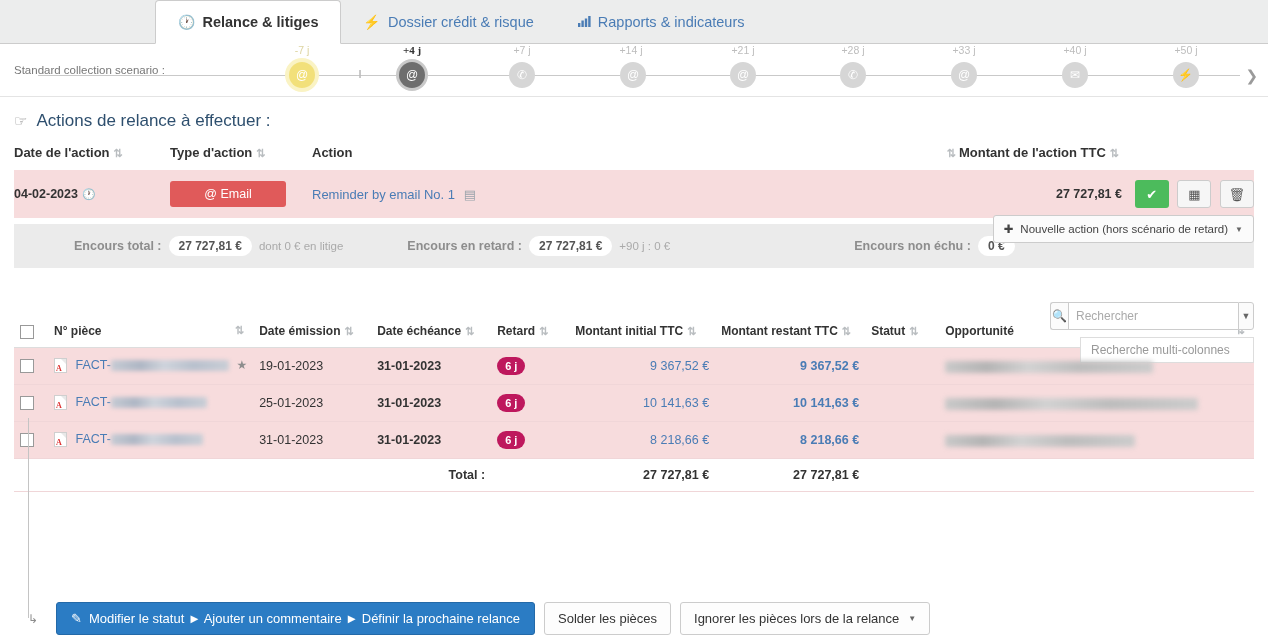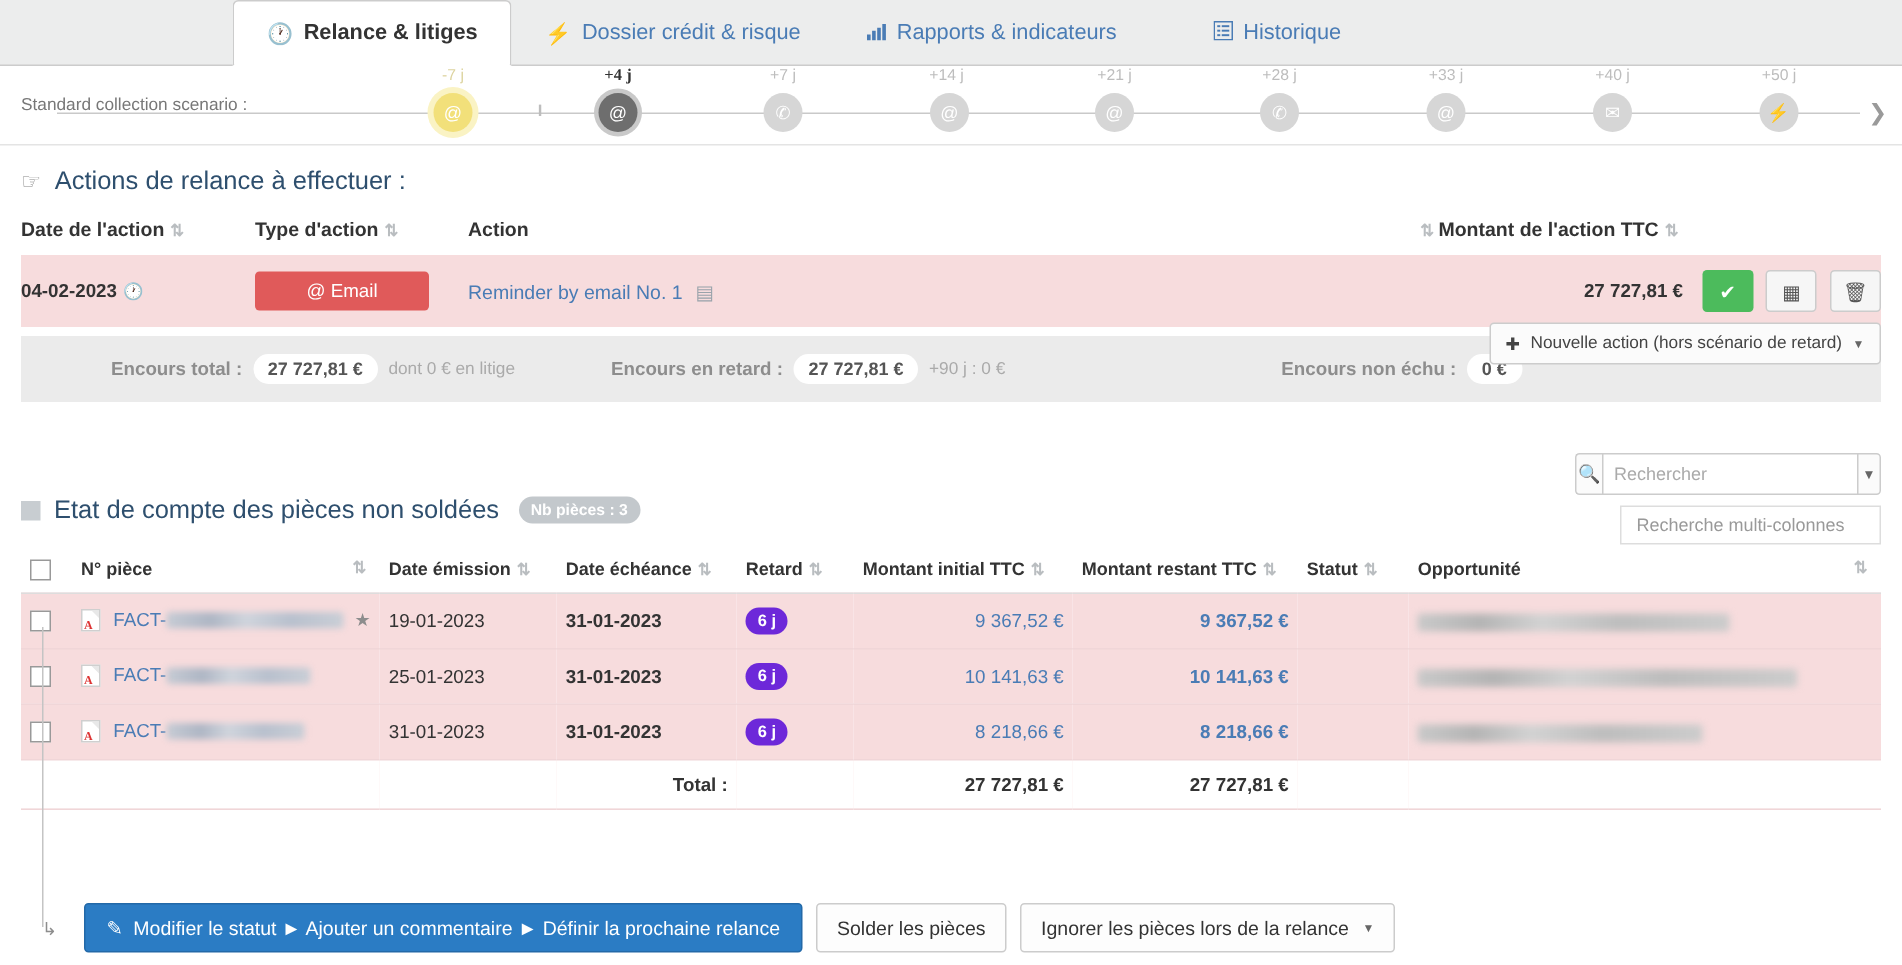--- a/index.html
+++ b/index.html
@@ -227,21 +227,21 @@
     vertical-align:middle;
   }
   .blur-grey {
     display:inline-block; height:12px; border-radius:2px;
     background:linear-gradient(90deg,#c9c9c9 0%,#b4b4b4 20%,#d2d2d2 40%,#bdbdbd 65%,#cccccc 100%);
     filter:blur(2.4px);
     vertical-align:middle;
   }
   .star { color:#8d8d8d; font-size:12px; margin-left:4px; }
   .retard {
-    display:inline-block; background:#6d28d9; color:#fff;
+    display:inline-block; background:#be185d; color:#fff;
     font-size:11px; font-weight:bold;
     border-radius:10px; padding:3px 8px;
   }
   .num { text-align:right; }
   .num a { color:#4a7cb5; text-decoration:none; }
   .bold { font-weight:bold; }
   .total-row td {
     background:#fff !important; border-bottom:1px solid #e0e0e0;
     font-weight:bold; font-size:12.5px; padding:10px 6px;
   }
@@ -286,34 +286,20 @@
     <span class="ti">
       <svg width="13" height="11" viewBox="0 0 13 11">
           <rect x="0" y="7" width="2.4" height="4" fill="#4a7cb5"></rect>
           <rect x="3.4" y="4.5" width="2.4" height="6.5" fill="#4a7cb5"></rect>
           <rect x="6.8" y="2.5" width="2.4" height="8.5" fill="#4a7cb5"></rect>
           <rect x="10.2" y="0" width="2.4" height="11" fill="#4a7cb5"></rect>
         </svg>
     </span>
     <span>Rapports &amp; indicateurs</span>
   </div>
-  <div class="tab">
-    <span class="ti">
-      <svg width="13" height="13" viewBox="0 0 13 13">
-          <rect x="0.5" y="0.5" width="12" height="12" fill="none" stroke="#4a7cb5"></rect>
-          <rect x="2.5" y="2.8" width="2" height="1.3" fill="#4a7cb5"></rect>
-          <rect x="5.5" y="2.8" width="5" height="1.3" fill="#4a7cb5"></rect>
-          <rect x="2.5" y="5.8" width="2" height="1.3" fill="#4a7cb5"></rect>
-          <rect x="5.5" y="5.8" width="5" height="1.3" fill="#4a7cb5"></rect>
-          <rect x="2.5" y="8.8" width="2" height="1.3" fill="#4a7cb5"></rect>
-          <rect x="5.5" y="8.8" width="5" height="1.3" fill="#4a7cb5"></rect>
-        </svg>
-    </span>
-    <span>Historique</span>
-  </div>
 </div>
 
 <div class="scenario">
   <div class="scenario-label">Standard collection scenario :</div>
   <div class="track"></div>
   <div class="track-arrow">❯</div>
 
   <div class="node-lbl warn" style="left:302px">-7 j</div>
   <div class="node yellow" style="left:302px">@</div>
 
@@ -408,25 +394,20 @@
     <span class="enc-val">27 727,81 €</span>
     <span class="enc-sub">+90 j : 0 €</span>
   </div>
   <div class="enc-grp" style="margin-left:184px">
     <span class="enc-lbl">Encours non échu :</span>
     <span class="enc-val">0 €</span>
   </div>
 </div>
 
 <div class="sec2">
-  <div class="sec-title">
-    <span class="sq"></span>
-    <span>Etat de compte des pièces non soldées</span>
-    <span class="badge-count">Nb pièces : 3</span>
-  </div>
 
   <div class="searchwrap">
     <div class="searchrow">
       <div class="s-ico">🔍</div>
       <input class="s-inp" type="text" placeholder="Rechercher" style="">
       <div class="s-drop">▼</div>
     </div>
     <div class="s-hint">Recherche multi-colonnes</div>
   </div>
 

